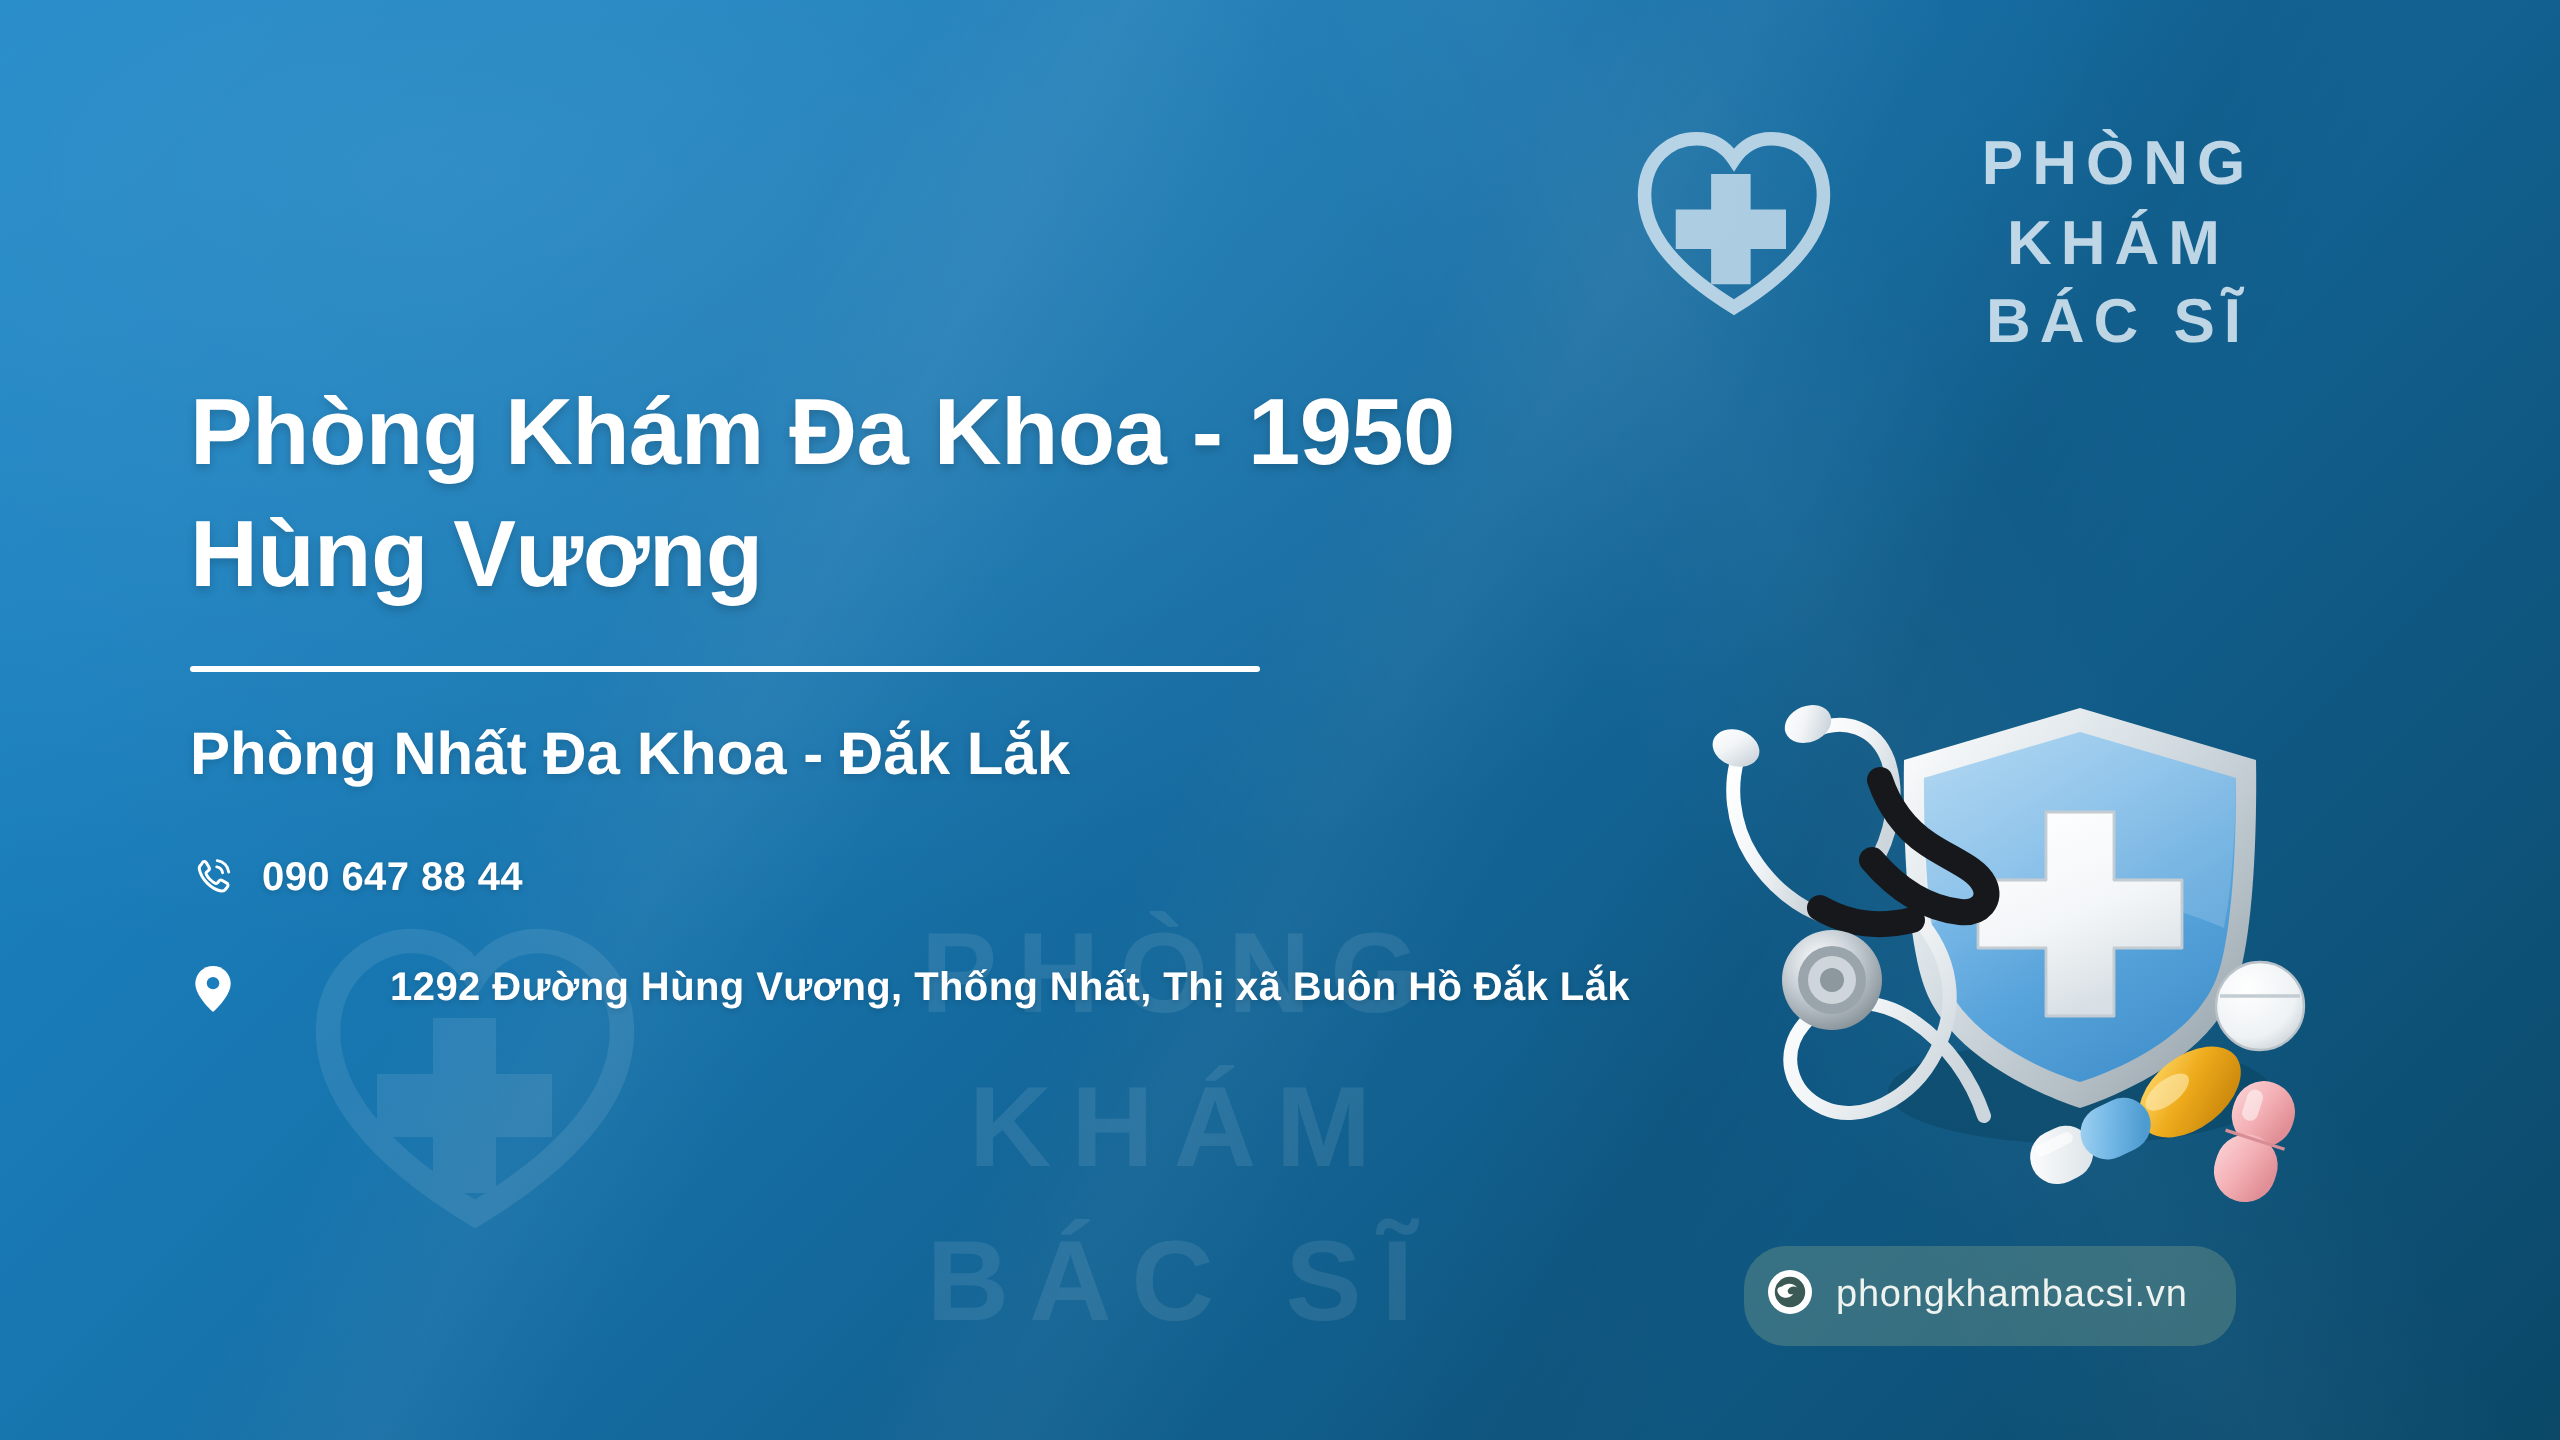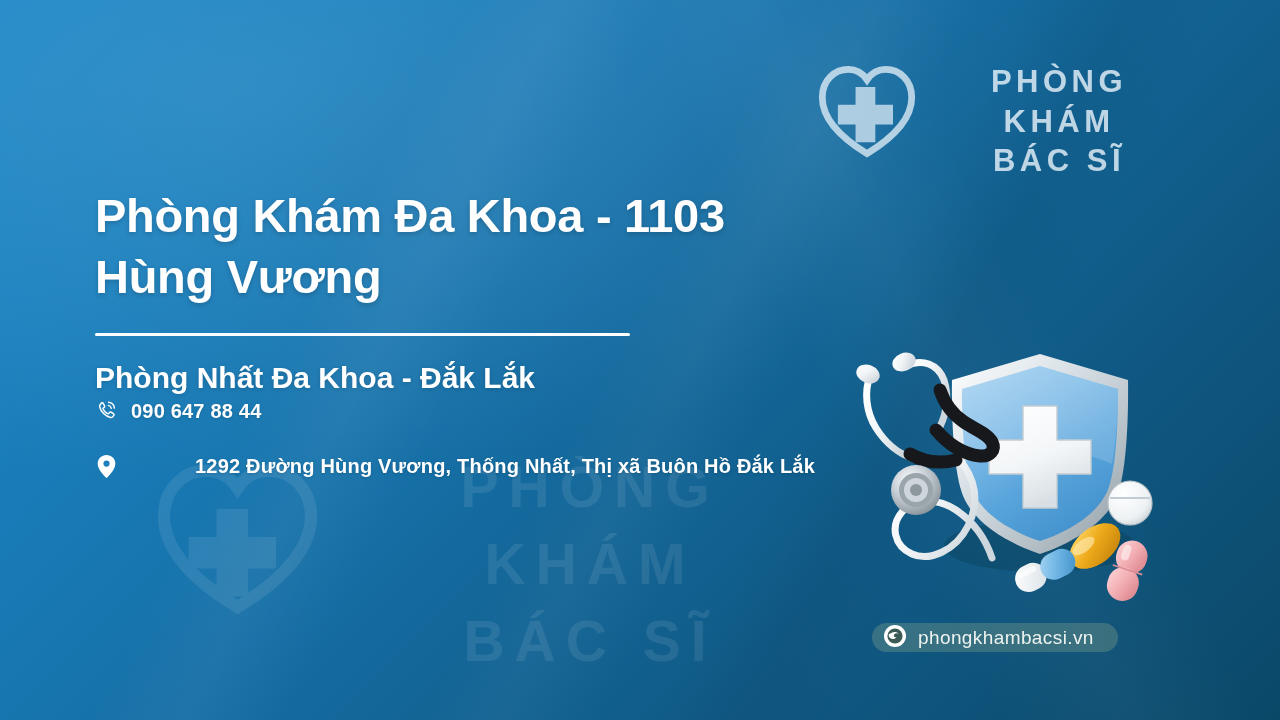--- a/index.html
+++ b/index.html
@@ -121,20 +121,21 @@
     font-size: 30px;
     font-weight: 700;
     line-height: 1.3;
     text-shadow: 0 1px 4px rgba(0,0,0,.16);
   }
 
   .info-row {
     display: flex;
     align-items: flex-start;
     gap: 14px;
+    margin-top: 28px;
   }
   .info-row.address { margin-top: 26px; justify-content: space-between; }
 
   .info-icon {
     flex: 0 0 auto;
     width: 22px;
     display: flex;
     justify-content: center;
     padding-top: 3px;
   }
@@ -150,21 +151,21 @@
   }
 
   
   .illus { position: absolute; left: 840px; top: 318px; width: 340px; height: 300px; }
 
   
   .badge {
     position: absolute;
     left: 872px;
     top: 623px;
-    height: 29px;
+    height: 50px;
     display: flex;
     align-items: center;
     gap: 11px;
     padding: 0 24px 0 11px;
     border-radius: 21px;
     background: rgba(150,175,140,.30);
   }
   .badge-icon { flex: 0 0 auto; display: block; }
   .badge-text {
     color: #eef3ef;
@@ -202,21 +203,21 @@
       </svg>
     </div>
     <div class="logo-text">
       <div class="logo-l1">PHÒNG KHÁM</div>
       <div class="logo-l2">BÁC SĨ</div>
     </div>
   </div>
 
   <div class="content">
 
-    <h1 class="title">Phòng Khám Đa Khoa - 1103 Hùng Vương</h1>
+    <h1 class="title">Phòng Khám Đa Khoa - 1950 Hùng Vương</h1>
 
     <div class="divider"></div>
 
     <h2 class="subtitle">Phòng Nhất Đa Khoa - Đắk Lắk</h2>
 
     <div class="info-row phone">
       <span class="info-icon">
         <svg width="21" height="21" viewBox="0 0 24 24">
           <path d="M6.2 3.4 c .7 -.5 1.6 -.3 2 .4 l1.5 2.6 c .4 .7 .2 1.5 -.4 2 l-1 .8 c -.3 .3 -.4 .7 -.2 1.1 .5 1.1 1.3 2.2 2.2 3.1 .9 .9 2 1.7 3.1 2.2 .4 .2 .8 .1 1.1 -.2 l.8 -1 c .5 -.6 1.3 -.8 2 -.4 l2.6 1.5 c .7 .4 .9 1.3 .4 2 l-1.1 1.5 c -.6 .8 -1.6 1.2 -2.6 1 -2.7 -.5 -5.5 -2.1 -7.9 -4.5 -2.4 -2.4 -4 -5.2 -4.5 -7.9 -.2 -1 .2 -2 1 -2.6 z" fill="none" stroke="#ffffff" stroke-width="1.7" stroke-linejoin="round"></path>
           <path d="M14.4 2.6 a7.6 7.6 0 0 1 6.6 6.6" fill="none" stroke="#ffffff" stroke-width="1.6" stroke-linecap="round"></path>

